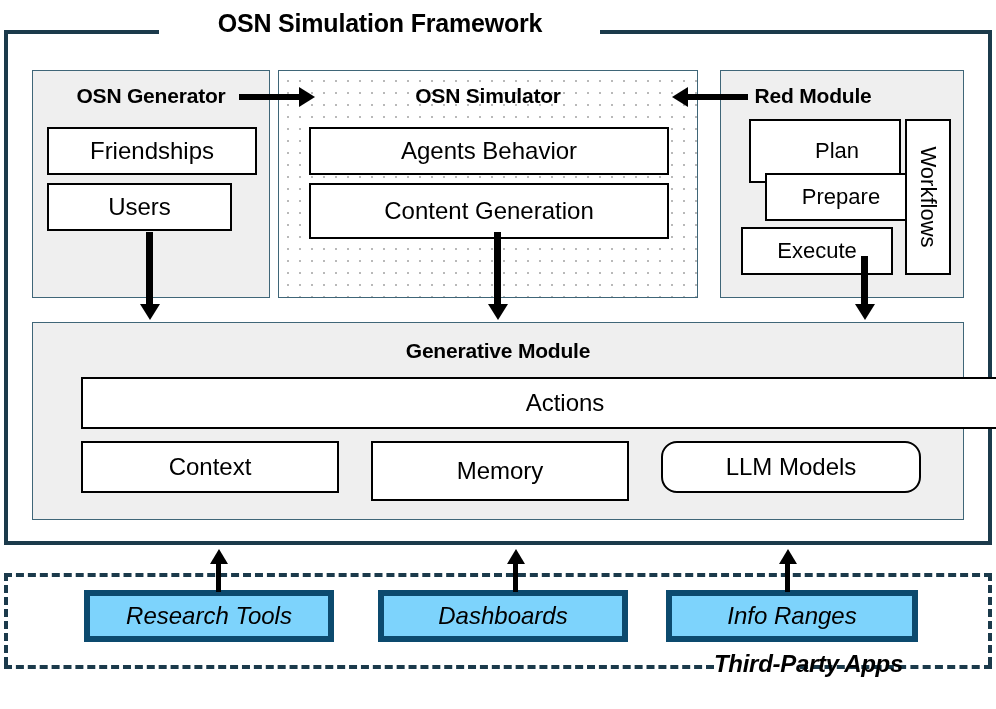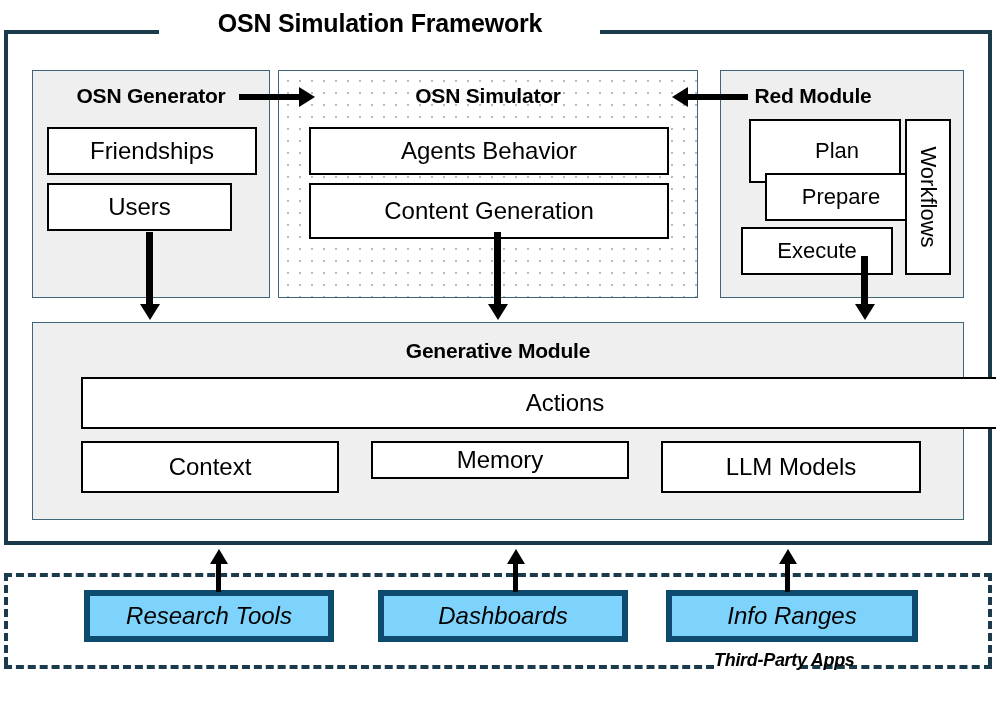--- a/index.html
+++ b/index.html
@@ -110,22 +110,22 @@
     transform: rotate(90deg);
     white-space: nowrap;
     display: block;
   }
 
   
   #generative-module { left: 32px; top: 322px; width: 932px; height: 198px; }
   #generative-module .panel-title { top: 16px; }
   #gm-actions { left: 48px; top: 54px;  width: 968px; height: 52px; }
   #gm-context { left: 48px; top: 118px; width: 258px; height: 52px; }
-  #gm-memory  { left: 338px;top: 118px; width: 258px; height: 38px; }
-  #gm-llm     { left: 628px;top: 118px; width: 260px; height: 52px; }
+  #gm-memory  { left: 338px;top: 118px; width: 258px; height: 60px; }
+  #gm-llm     { left: 628px;top: 118px; width: 260px; height: 52px; border-radius: 16px; }
 
   
   .dash-edge { position: absolute; }
   .dash-h {
     height: 0;
     border-top: 4px dashed #1b3a4b;
   }
   .dash-v {
     width: 0;
     border-left: 4px dashed #1b3a4b;
@@ -135,21 +135,21 @@
   #tp-right  { left: 988px;top: 573px; height: 92px; }
   #tp-bot-l  { left: 4px;  top: 665px; width: 710px; }
   #tp-bot-r  { left: 800px;top: 665px; width: 192px; }
 
   #third-party-label {
     position: absolute;
     left: 714px;
     top: 650px;
     width: 86px;
     text-align: center;
-    font-size: 18px;
+    font-size: 24px;
     font-weight: bold;
     font-style: italic;
     white-space: nowrap;
     letter-spacing: -0.3px;
     background: #ffffff;
   }
 
   .tp-box {
     position: absolute;
     box-sizing: border-box;

